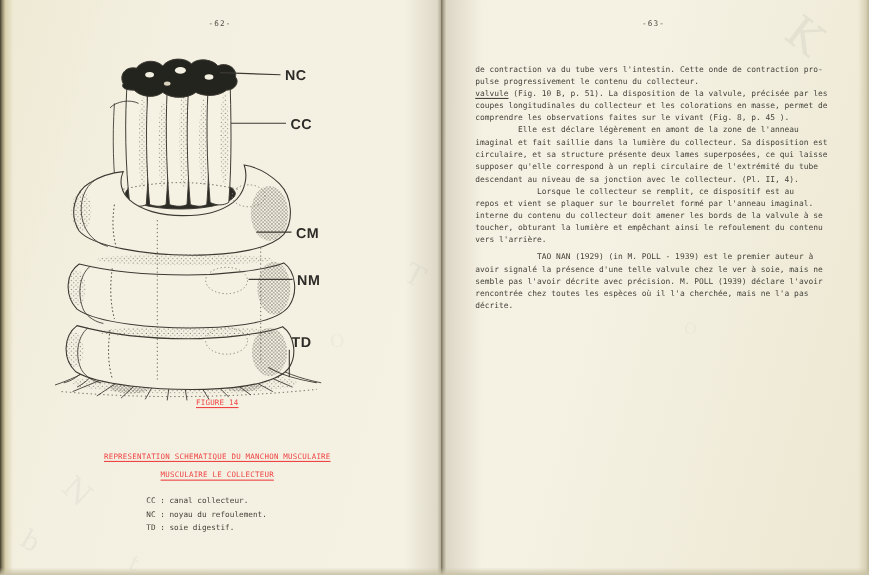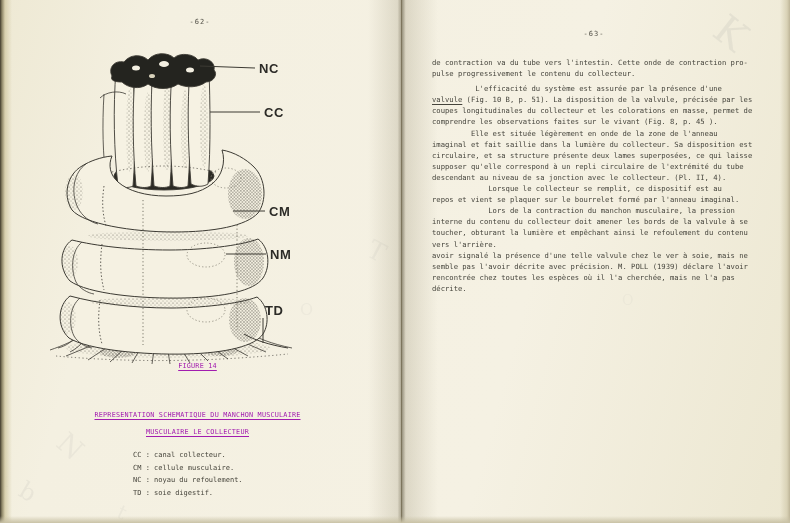--- a/index.html
+++ b/index.html
@@ -22,21 +22,21 @@
 
   .page-num{width:50px;text-align:center;font-size:7px;letter-spacing:1px;color:#55534a;}
 
   
   .rp-text{font-size:7.2px;line-height:11.1px;color:#45443c;width:332px;}
   .tline{white-space:pre;}
   .tline.pgap{margin-top:4px;}
   .uline{text-decoration:underline;text-underline-offset:1.5px;}
 
   
-  .caption{left:85px;top:362px;width:225px;text-align:center;color:#a21caf;}
+  .caption{left:85px;top:362px;width:225px;text-align:center;color:#ef4444;}
   .cap-line{font-size:6.8px;text-decoration:underline;text-underline-offset:2px;letter-spacing:.2px;}
   .cap-1{margin-bottom:14px;}
   .cap-2{margin-bottom:9px;margin-top:41px;}
   .legend{left:133px;top:425px;font-size:7px;line-height:12.7px;color:#46443b;white-space:pre;margin-top:24px;}
 
   
   .figure{left:48px;top:46px;}
   .fig-label{font-family:"Liberation Sans",sans-serif;font-weight:700;font-size:13px;fill:#2c2b27;letter-spacing:.5px;}
 
   .wm{position:absolute;color:#8f8f8f;font-family:"DejaVu Serif",serif;pointer-events:none;}
@@ -159,42 +159,41 @@
     <text class="fig-label" x="222" y="213">NM</text>
     <text class="fig-label" x="217" y="269">TD</text>
   </svg>
 
   <div class="caption abs">
     <div class="cap-line cap-1">FIGURE 14</div>
     <div class="cap-line cap-2">REPRESENTATION SCHEMATIQUE DU MANCHON MUSCULAIRE</div>
     <div class="cap-line">MUSCULAIRE LE COLLECTEUR</div>
   </div>
 
-  <div class="legend abs" id="legend"><div>CC : canal collecteur.</div><div>CM : cellule musculaire.</div><div>NC : noyau du refoulement.</div><div>TD : soie digestif.</div></div>
-
-  <div class="page-num abs" style="left:569px;top:30px;">-63-</div>
+  <div class="legend abs" id="legend"><div>CC : canal collecteur.</div><div>NC : noyau du refoulement.</div><div>TD : soie digestif.</div></div>
+
+  <div class="page-num abs" style="left:569px;top:18px;">-63-</div>
 
   <div class="rp-text abs" id="rp-lines" style="left:432px;top:57px;">
       <div class="tline">de contraction va du tube vers l'intestin. Cette onde de contraction pro-</div>
       <div class="tline">pulse progressivement le contenu du collecteur.</div>
-      <div class="tline pgap">          L'efficacité du système est assurée par la présence d'une</div>
       <div class="tline"><span class="uline">valvule</span> (Fig. 10 B, p. 51). La disposition de la valvule, précisée par les</div>
       <div class="tline">coupes longitudinales du collecteur et les colorations en masse, permet de</div>
       <div class="tline">comprendre les observations faites sur le vivant (Fig. 8, p. 45 ).</div>
-      <div class="tline">         Elle est située légèrement en onde de la zone de l'anneau</div>
+      <div class="tline">         Elle est déclare légèrement en amont de la zone de l'anneau</div>
       <div class="tline">imaginal et fait saillie dans la lumière du collecteur. Sa disposition est</div>
       <div class="tline">circulaire, et sa structure présente deux lames superposées, ce qui laisse</div>
       <div class="tline">supposer qu'elle correspond à un repli circulaire de l'extrémité du tube</div>
       <div class="tline">descendant au niveau de sa jonction avec le collecteur. (Pl. II, 4).</div>
       <div class="tline">             Lorsque le collecteur se remplit, ce dispositif est au</div>
       <div class="tline">repos et vient se plaquer sur le bourrelet formé par l'anneau imaginal.</div>
-      <div class="tline">             Lors de la contraction du manchon musculaire, la pression</div>
       <div class="tline">interne du contenu du collecteur doit amener les bords de la valvule à se</div>
       <div class="tline">toucher, obturant la lumière et empêchant ainsi le refoulement du contenu</div>
       <div class="tline">vers l'arrière.</div>
+      <div class="tline pgap">             TAO NAN (1929) (in M. POLL - 1939) est le premier auteur à</div>
       <div class="tline">avoir signalé la présence d'une telle valvule chez le ver à soie, mais ne</div>
       <div class="tline">semble pas l'avoir décrite avec précision. M. POLL (1939) déclare l'avoir</div>
       <div class="tline">rencontrée chez toutes les espèces où il l'a cherchée, mais ne l'a pas</div>
       <div class="tline">décrite.</div>
     </div>
 
   <div id="watermarks">
       <span class="wm" style="left: 716px; top: 10px; font-size: 40px; opacity: 0.12; transform: rotate(38deg);">K</span>
       <span class="wm" style="left: 368px; top: 236px; font-size: 26px; opacity: 0.08; transform: rotate(28deg);">T</span>
       <span class="wm" style="left: 300px; top: 300px; font-size: 16px; opacity: 0.07; transform: rotate(0deg);">O</span>

